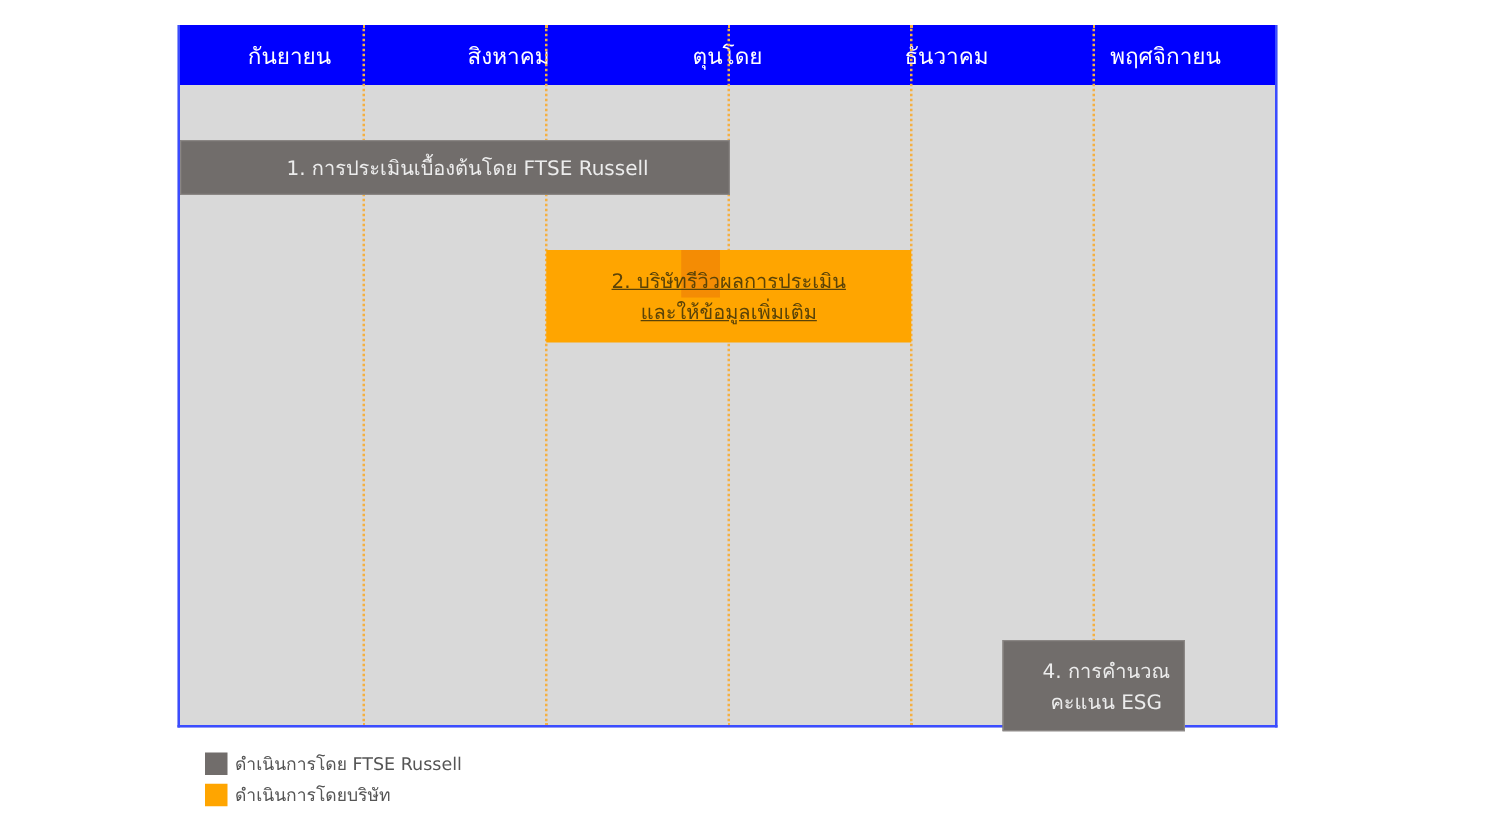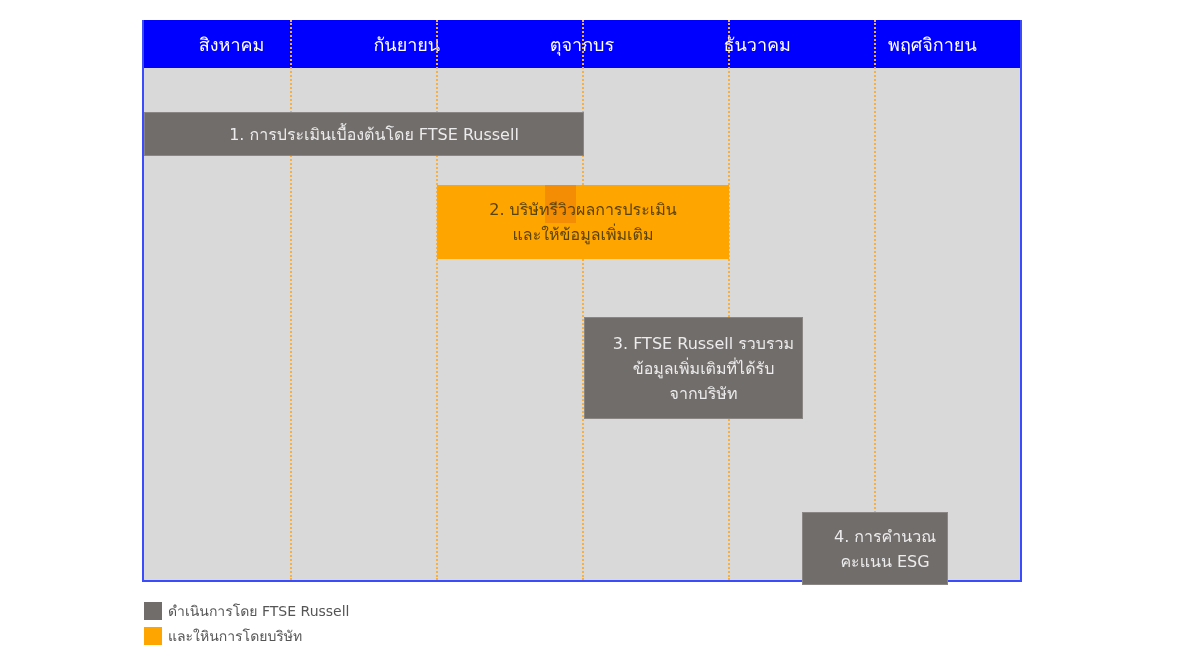--- a/index.html
+++ b/index.html
@@ -85,74 +85,70 @@
     }
     .legend {
       position: absolute;
       left: 144px;
       top: 598px;
     }
     .legend-item {
       display: flex;
       align-items: center;
       height: 25px;
+      margin-left: 20px;
     }
     .swatch {
       width: 18px;
       height: 18px;
       margin-right: 6px;
     }
     .legend-label {
       font-size: 14px;
       color: #555555;
       font-family: "DejaVu Sans", sans-serif;
     }
   </style>
 </head>
 <body>
 
 <div class="chart">
   <div class="header">
+    <div class="month">กันยายน</div>
     <div class="month">สิงหาคม</div>
-    <div class="month">กันยายน</div>
-    <div class="month">ตุจากบร</div>
+    <div class="month">ตุนโดย</div>
     <div class="month">ธันวาคม</div>
     <div class="month">พฤศจิกายน</div>
   </div>
 
   <div class="sep" style="left:146px;"></div>
   <div class="sep" style="left:292px;"></div>
   <div class="sep" style="left:438px;"></div>
   <div class="sep" style="left:584px;"></div>
   <div class="sep" style="left:730px;"></div>
 
   <div class="bar ftse" style="left:0px; top:92px; width:440px; height:44px;">
     <span class="label">1. การประเมินเบื้องต้นโดย FTSE Russell</span>
   </div>
 
-  <div class="bar company" style="left:293px; top:165px; width:292px; height:74px;">
+  <div class="bar company" style="left:293px; top:180px; width:292px; height:74px;text-decoration:underline;">
     <div class="highlight"></div>
     <span class="label">2. บริษัทรีวิวผลการประเมิน
 และให้ข้อมูลเพิ่มเติม</span>
   </div>
 
-  <div class="bar ftse" style="left:440px; top:297px; width:219px; height:102px;">
-    <span class="label">3. FTSE Russell รวบรวม
-ข้อมูลเพิ่มเติมที่ได้รับ
-จากบริษัท</span>
-  </div>
 
   <div class="bar ftse" style="left:658px; top:444px; width:146px; height:73px;margin-top:48px;">
     <span class="label">4. การคำนวณ
 คะแนน ESG</span>
   </div>
 </div>
 
 <div class="legend">
   <div class="legend-item">
     <div class="swatch" style="background:#716d6b;"></div>
     <span class="legend-label">ดำเนินการโดย FTSE Russell</span>
   </div>
   <div class="legend-item">
     <div class="swatch" style="background:#ffa500;"></div>
-    <span class="legend-label">และใหินการโดยบริษัท</span>
+    <span class="legend-label">ดำเนินการโดยบริษัท</span>
   </div>
 </div>
 
 </body></html>

